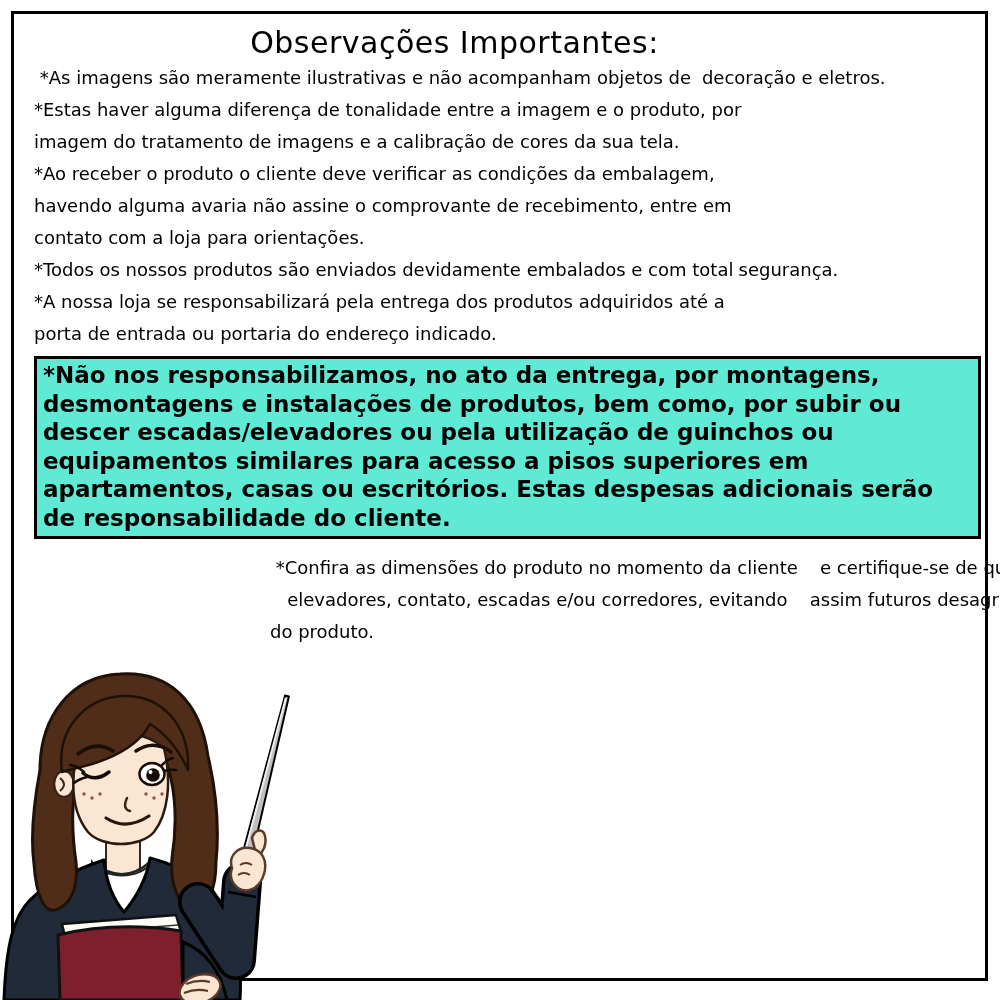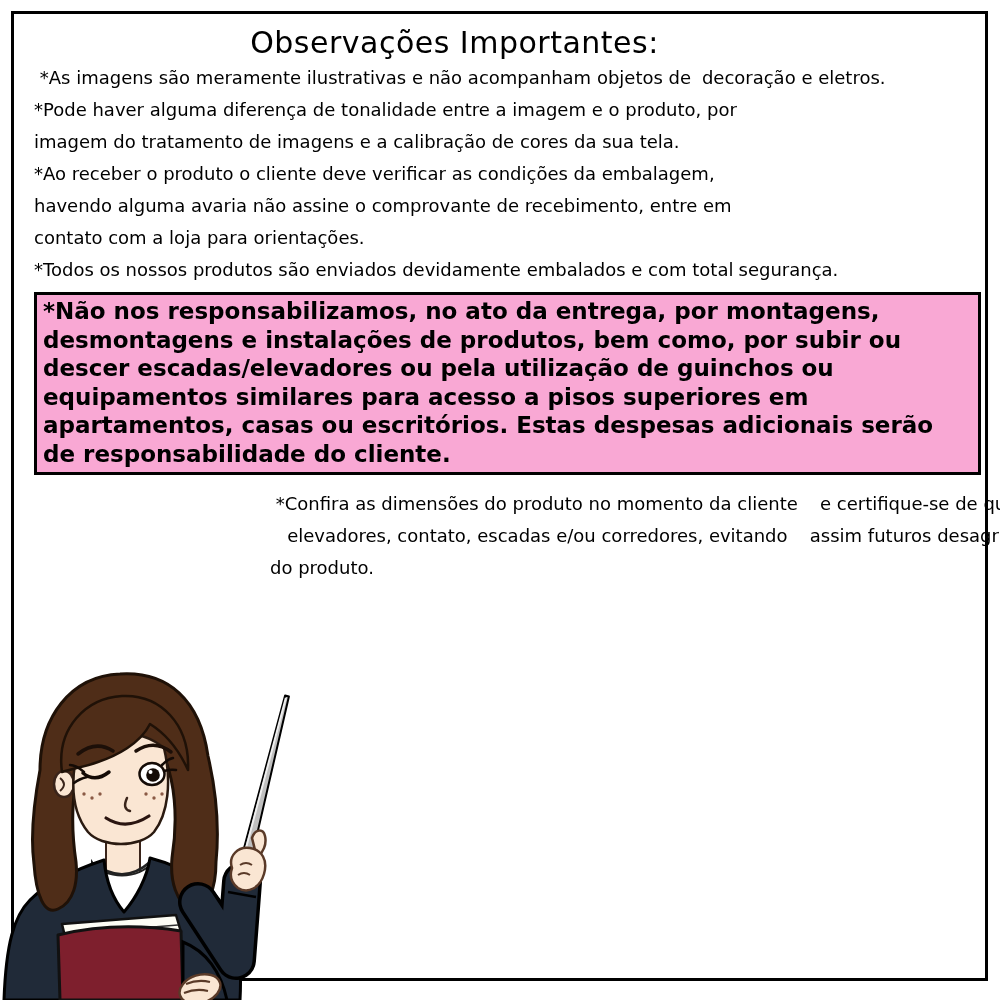--- a/index.html
+++ b/index.html
@@ -14,21 +14,21 @@
   .content{padding:0 18px 0 20px;}
   .title{
     margin-top:10px;font-size:30px;line-height:38px;text-align:center;
     transform:translateX(-46px);letter-spacing:.5px;
   }
   .ln{white-space:pre;font-size:18px;line-height:32px;}
   p.note{margin:0;}
   .p1{margin-top:22px}.p2{margin-top:16px}.p3{margin-top:16px}
   .p4{margin-top:13px}.p5{margin-top:8px}
   .hbox{
-    margin:6px -14px 0 0;background:#f9a8d4;border:3px solid #000;
+    margin:6px -14px 0 0;background:#5eead4;border:3px solid #000;
     padding:2px 6px 4px;box-sizing:border-box;
   }
   .hbox .ln{font-weight:bold;font-size:23px;line-height:28.5px;}
   .final{margin:13px 0 0 236px;}
   .figure{position:absolute;left:0;bottom:0;width:342px;height:348px;z-index:3;}
 </style>
 </head>
 <body>
 
 <div class="page">
@@ -36,35 +36,39 @@
     <div class="content">
 
       <div class="title">Observações Importantes:</div>
 
       <p class="note p1">
         <span class="ln"> *As imagens são meramente ilustrativas e não acompanham objetos de</span>
         <span class="ln"> decoração e eletros.</span>
       </p>
 
       <p class="note p2">
-        <span class="ln">*Pode haver alguma diferença de tonalidade entre a imagem e o produto, por</span>
+        <span class="ln">*Estas haver alguma diferença de tonalidade entre a imagem e o produto, por</span>
         <span class="ln">imagem do tratamento de imagens e a calibração de cores da sua tela.</span>
       </p>
 
       <p class="note p4">
         <span class="ln">*Ao receber o produto o cliente deve verificar as condições da embalagem,</span>
         <span class="ln">havendo alguma avaria não assine o comprovante de recebimento, entre em</span>
         <span class="ln">contato com a loja para orientações.</span>
       </p>
 
       <p class="note p3">
         <span class="ln">*Todos os nossos produtos são enviados devidamente embalados e com total</span>
         <span class="ln">segurança.</span>
       </p>
 
+      <p class="note p5">
+        <span class="ln">*A nossa loja se responsabilizará pela entrega dos produtos adquiridos até a</span>
+        <span class="ln">porta de entrada ou portaria do endereço indicado.</span>
+      </p>
 
       <div class="hbox">
         <span class="ln">*Não nos responsabilizamos, no ato da entrega, por montagens,</span>
         <span class="ln">desmontagens e instalações de produtos, bem como, por subir ou</span>
         <span class="ln">descer escadas/elevadores ou pela utilização de guinchos ou</span>
         <span class="ln">equipamentos similares para acesso a pisos superiores em</span>
         <span class="ln">apartamentos, casas ou escritórios. Estas despesas adicionais serão</span>
         <span class="ln">de responsabilidade do cliente.</span>
       </div>
 

